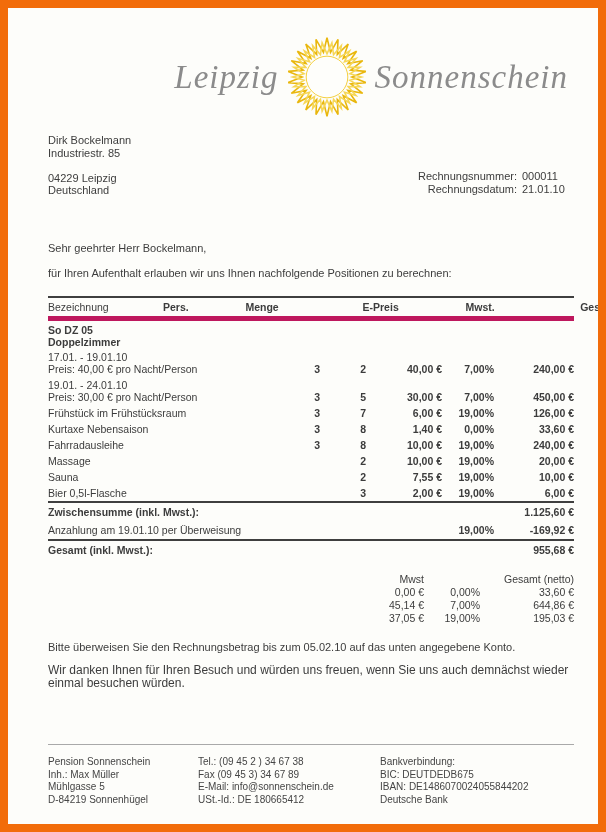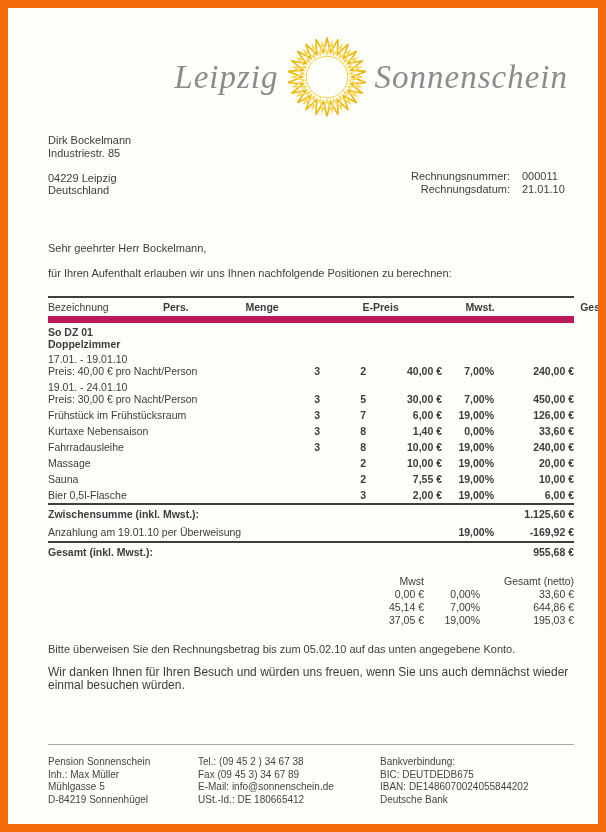--- a/index.html
+++ b/index.html
@@ -13,30 +13,30 @@
   
   .logo-row{display:flex;justify-content:flex-end;align-items:center;gap:6px;margin:8px 6px 0 0;height:82px;}
   .logo-word{font-family:"Liberation Serif","DejaVu Serif",serif;font-style:italic;font-size:33px;color:#8B8B8B;letter-spacing:1px;}
   .sun{flex:0 0 auto;margin:0 2px;}
 
   
   .addr-meta{position:relative;margin-top:16px;height:76px;}
   .recipient div{font-size:11px;line-height:12.5px;min-height:12.5px;}
   .meta{position:absolute;right:0;top:36px;text-align:right;font-size:11px;line-height:13px;}
   .meta .mlabel{display:inline-block;}
-  .meta .mvalue{display:inline-block;margin-left:12px;min-width:52px;text-align:left;}
+  .meta .mvalue{display:inline-block;margin-left:5px;min-width:52px;text-align:left;}
 
   
   .salutation{margin-top:32px;font-size:11px;}
   .intro{margin-top:13px;font-size:11px;}
 
   
   .tbl{margin-top:17px;font-size:10.5px;}
   .grid6{display:grid;grid-template-columns:1fr 36px 46px 76px 52px 80px;}
-  .thead{border-top:2px solid #3F3F3F;border-bottom:7px solid #be185d;padding:3px 0;gap:44px;}
+  .thead{border-top:2px solid #3F3F3F;border-bottom:5px solid #be185d;padding:3px 0;gap:44px;}
   .r{text-align:right;font-weight:bold;}
   .group{font-weight:bold;line-height:12px;padding:3px 0 1px;}
   .trow{padding:2px 0;}
   .trow .desc div{line-height:12px;}
   .trow .cell{line-height:12px;align-self:end;}
   .sumrow{padding:3px 0;}
   .sumrow.bold{font-weight:bold;}
   .sub{border-top:2px solid #3F3F3F;}
   .tot{border-top:2px solid #3F3F3F;}
   .span3{grid-column:1/4;}
@@ -104,21 +104,21 @@
       <div class="grid6 thead">
         <div>Bezeichnung</div>
         <div class="r">Pers.</div>
         <div class="r">Menge</div>
         <div class="r">E-Preis</div>
         <div class="r">Mwst.</div>
         <div class="r">Gesamt</div>
       </div>
 
       <div class="group">
-        <div>So DZ 01</div>
+        <div>So DZ 05</div>
         <div>Doppelzimmer</div>
       </div>
 
       <div class="grid6 trow">
         <div class="desc">
             <div>17.01. - 19.01.10</div>
             <div>Preis: 40,00 € pro Nacht/Person</div>
           </div>
         <div class="r cell">3</div>
         <div class="r cell">2</div>

